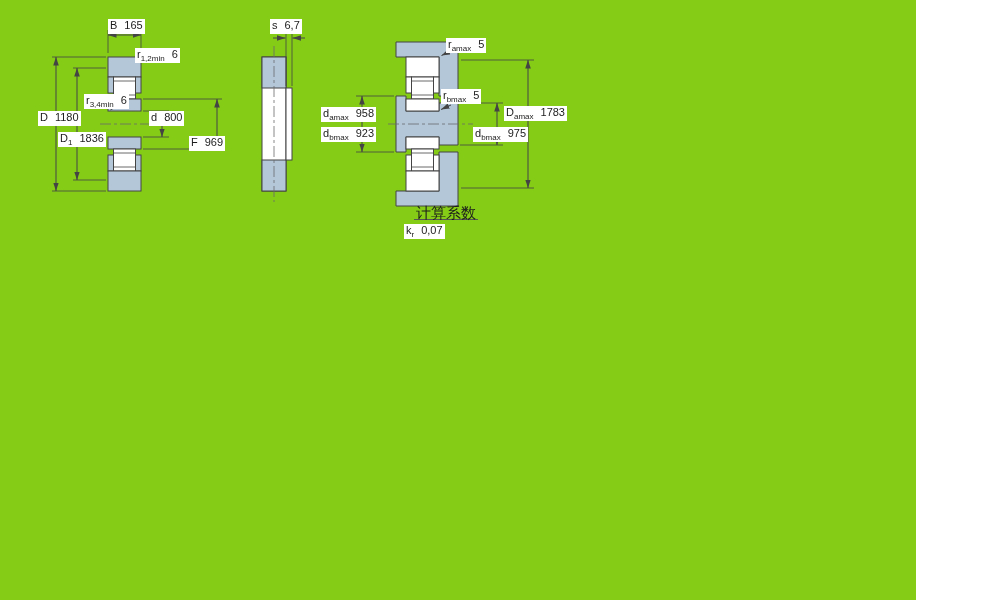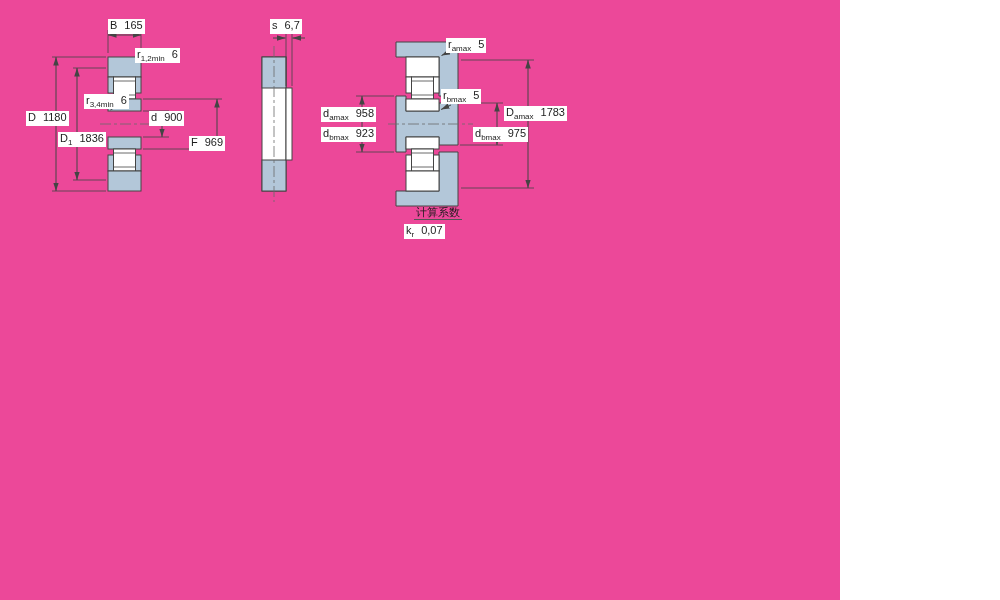--- a/index.html
+++ b/index.html
@@ -1,37 +1,37 @@
 <!DOCTYPE html>
 <html style="--section-fill: #b3c7d9; --line-color: #444444;"><head>
 <meta charset="utf-8">
 <style>
   * { box-sizing: border-box; }
   html, body { margin: 0; padding: 0; background: #ffffff; }
   body { font-family: "Liberation Sans", "DejaVu Sans", sans-serif; }
   :root { --section-fill: #b3c7d9; --line-color: #444444; }
 
-  .page { position: relative; width: 840px; height: 600px; background: #ec4899; overflow: hidden; }
+  .page { position: relative; width: 916px; height: 600px; background: #84cc16; overflow: hidden; }
   .drawing-svg { position: absolute; left: 0; top: 0; }
 
   .dim-label {
     position: absolute;
     font-size: 11px;
     line-height: 13px;
     color: #1c1c1c;
     background: #ffffff;
     padding: 0 2px;
     white-space: nowrap;
   }
   .dim-label sub { font-size: 8px; line-height: 1; }
   .dim-label .val { margin-left: 7px; }
 
   .calc-title {
     position: absolute;
-    font-size: 11px;
+    font-size: 15px;
     line-height: 13px;
     color: #1c1c1c;
     border-bottom: 1px solid #555;
     padding: 0 2px 0 2px;
     white-space: nowrap;
   }
 
   
   .cl  { stroke: #6b6b6b; stroke-width: 0.8; stroke-dasharray: 11 3 3 3; fill: none; }
   .dim { stroke: var(--line-color); stroke-width: 1; fill: none; }
@@ -140,30 +140,30 @@
   </div>
 
   <div class="dim-label" style="left:135px;top:48px">
     <span>r</span><sub>1,2min</sub><span class="val">6</span>
   </div>
 
   <div class="dim-label" style="left:84px;top:94px">
     <span>r</span><sub>3,4min</sub><span class="val">6</span>
   </div>
 
-  <div class="dim-label" style="left:26px;top:111px">
+  <div class="dim-label" style="left:38px;top:111px">
     <span>D</span><sub></sub><span class="val">1180</span>
   </div>
 
   <div class="dim-label" style="left:58px;top:132px">
     <span>D</span><sub>1</sub><span class="val">1836</span>
   </div>
 
   <div class="dim-label" style="left:149px;top:111px">
-    <span>d</span><sub></sub><span class="val">900</span>
+    <span>d</span><sub></sub><span class="val">800</span>
   </div>
 
   <div class="dim-label" style="left:189px;top:136px">
     <span>F</span><sub></sub><span class="val">969</span>
   </div>
 
   <div class="dim-label" style="left:270px;top:19px">
     <span>s</span><sub></sub><span class="val">6,7</span>
   </div>
 

